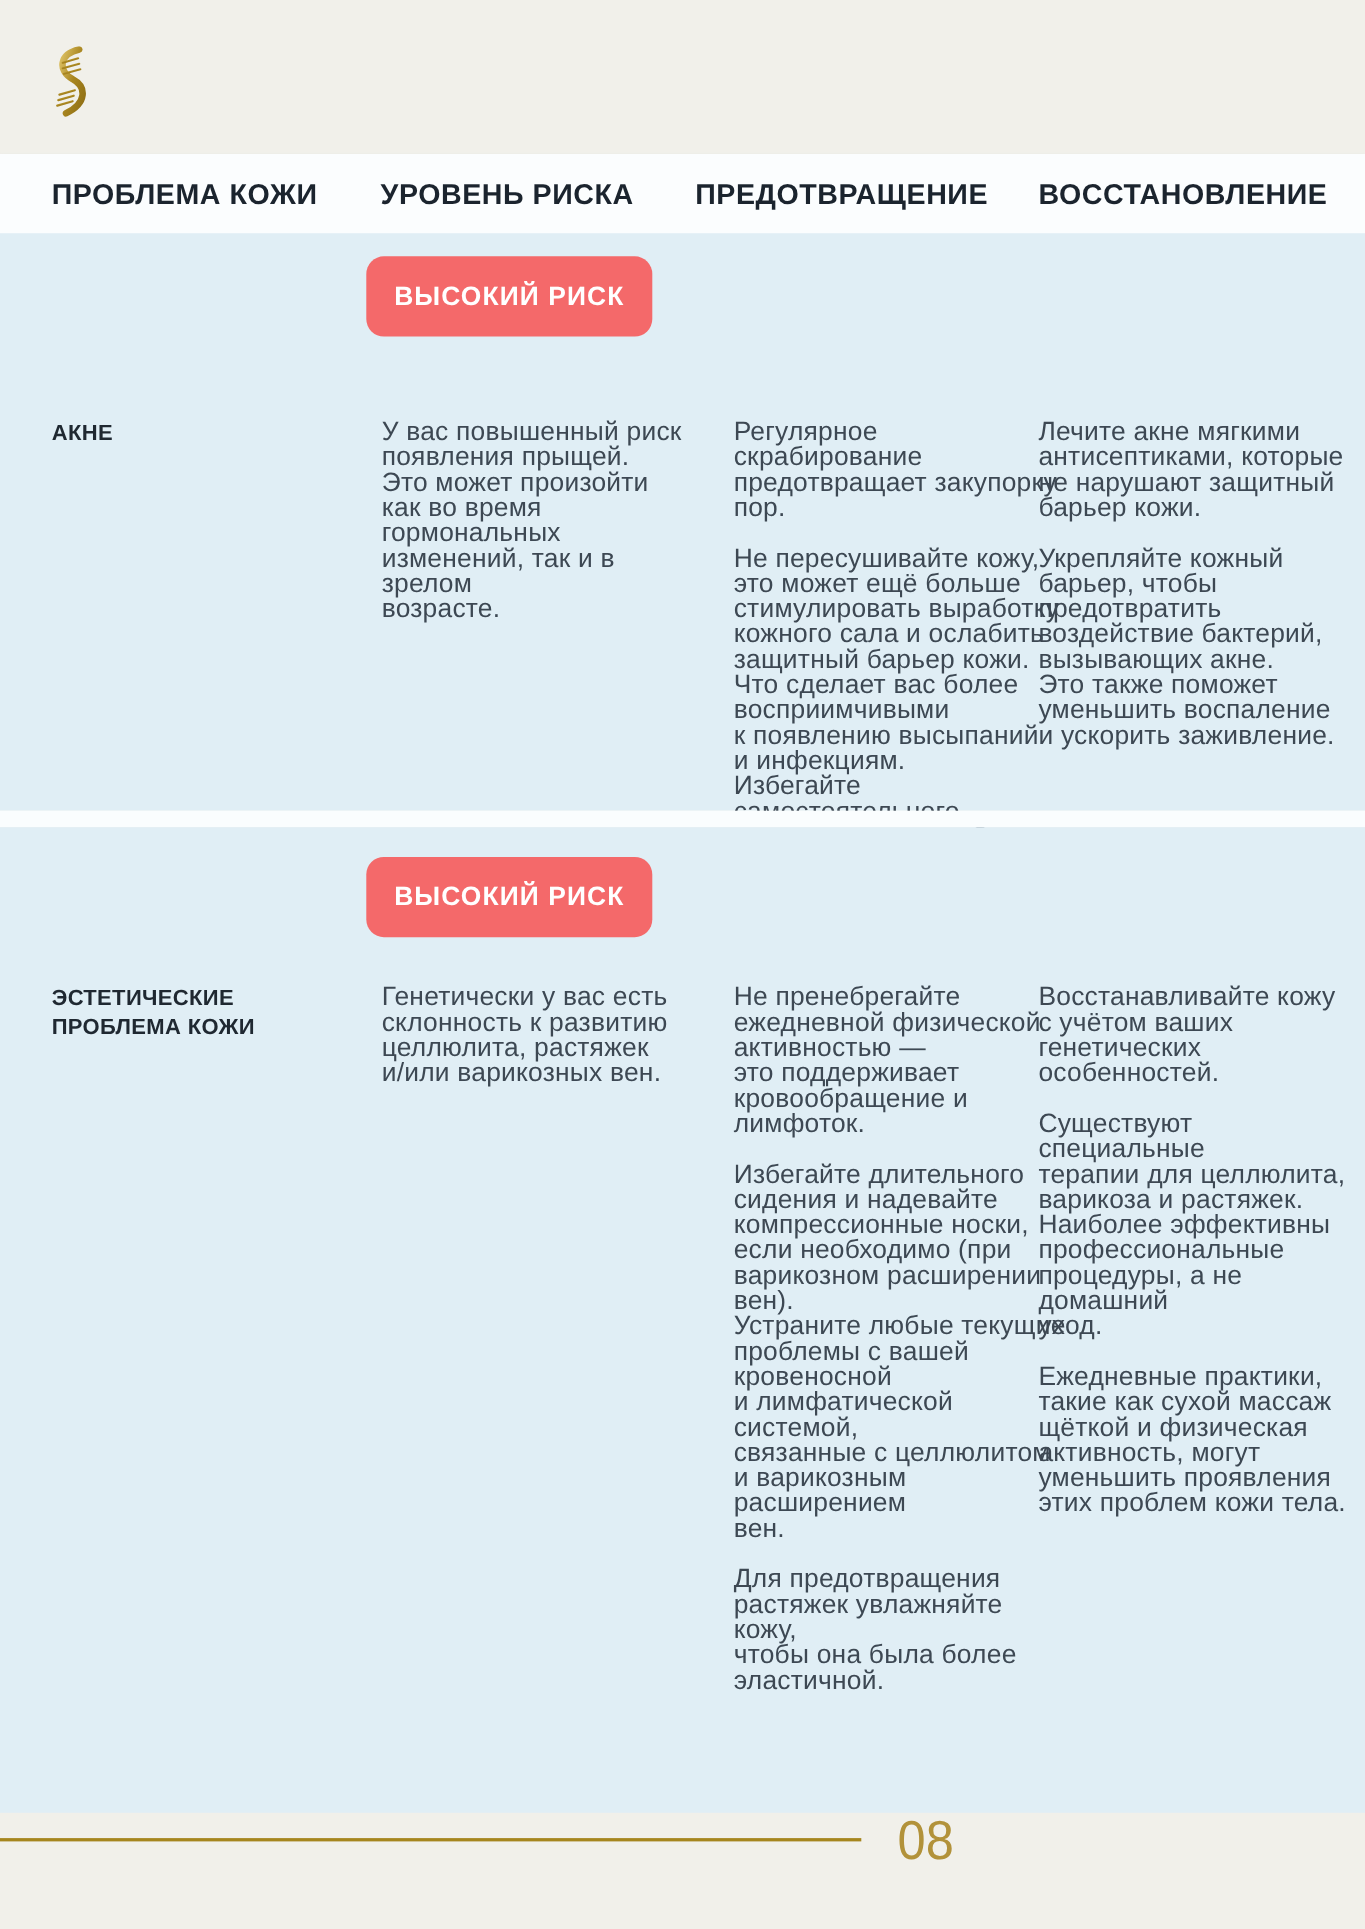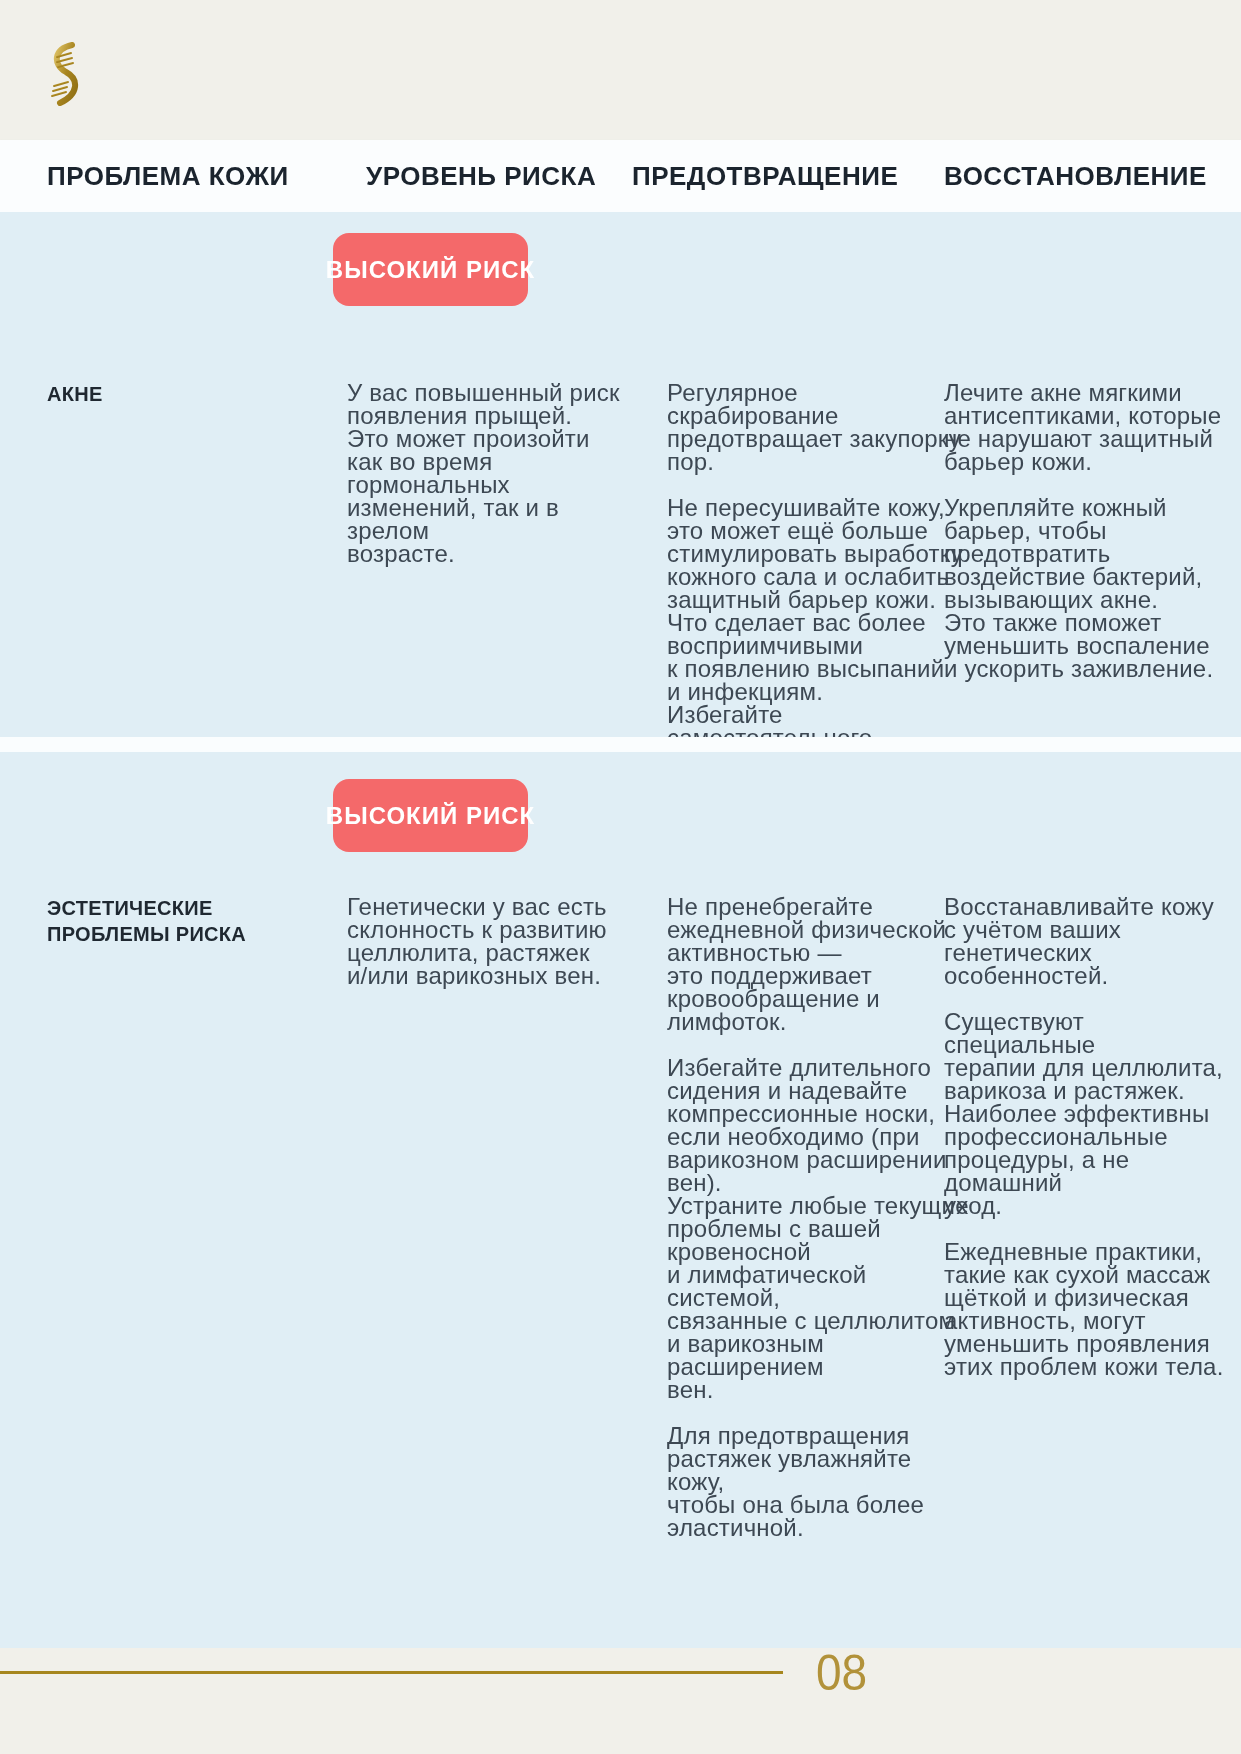--- a/index.html
+++ b/index.html
@@ -20,33 +20,33 @@
     position: absolute; left: 0; top: 140px; width: 100%; height: 85px;
     background: #fbfdfe;
     box-shadow: 0 1px 2px rgba(180,195,205,0.35);
   }
   .col-h {
     position: absolute; top: 0; height: 72px; line-height: 72px;
     font-size: 26px; font-weight: bold; color: #1b242e; letter-spacing: 0.5px;
     white-space: nowrap;
   }
   .col-h.c1 { left: 47px; }
-  .col-h.c2 { left: 366px; }
+  .col-h.c2 { left: 346px; }
   .col-h.c3 { left: 632px; }
   .col-h.c4 { left: 944px; text-align: center; }
 
   
   .risk-section { position: absolute; left: 0; width: 100%; background: #e0eef5; }
   .risk-section.s1 { top: 212px; height: 525px; }
   .section-gap { position: absolute; left: 0; top: 737px; width: 100%; height: 15px; background: #fafdfe; }
   .risk-section.s2 { top: 752px; height: 896px; }
 
   
   .badge {
-    position: absolute; left: 333px; width: 195px; height: 73px;
+    position: absolute; left: 333px; width: 260px; height: 73px;
     background: #f4696a; border-radius: 16px;
     display: flex; align-items: center; justify-content: center;
   }
   .s1 .badge { top: 21px; }
   .s2 .badge { top: 27px; }
   .badge span {
     color: #ffffff; font-size: 24px; font-weight: bold; letter-spacing: 1px; white-space: nowrap;
   }
 
   
@@ -142,21 +142,21 @@
 и ускорить заживление.</div>
   </section>
 
   <div class="section-gap"></div>
 
   <section class="risk-section s2">
     <div class="badge">
       <span>ВЫСОКИЙ РИСК</span>
     </div>
     <div class="col c1">ЭСТЕТИЧЕСКИЕ
-ПРОБЛЕМЫ РИСКА</div>
+ПРОБЛЕМА КОЖИ</div>
     <div class="col c2 body-text">Генетически у вас есть
 склонность к развитию
 целлюлита, растяжек
 и/или варикозных вен.</div>
     <div class="col c3 body-text">Не пренебрегайте
 ежедневной физической
 активностью —
 это поддерживает
 кровообращение и лимфоток.
 

